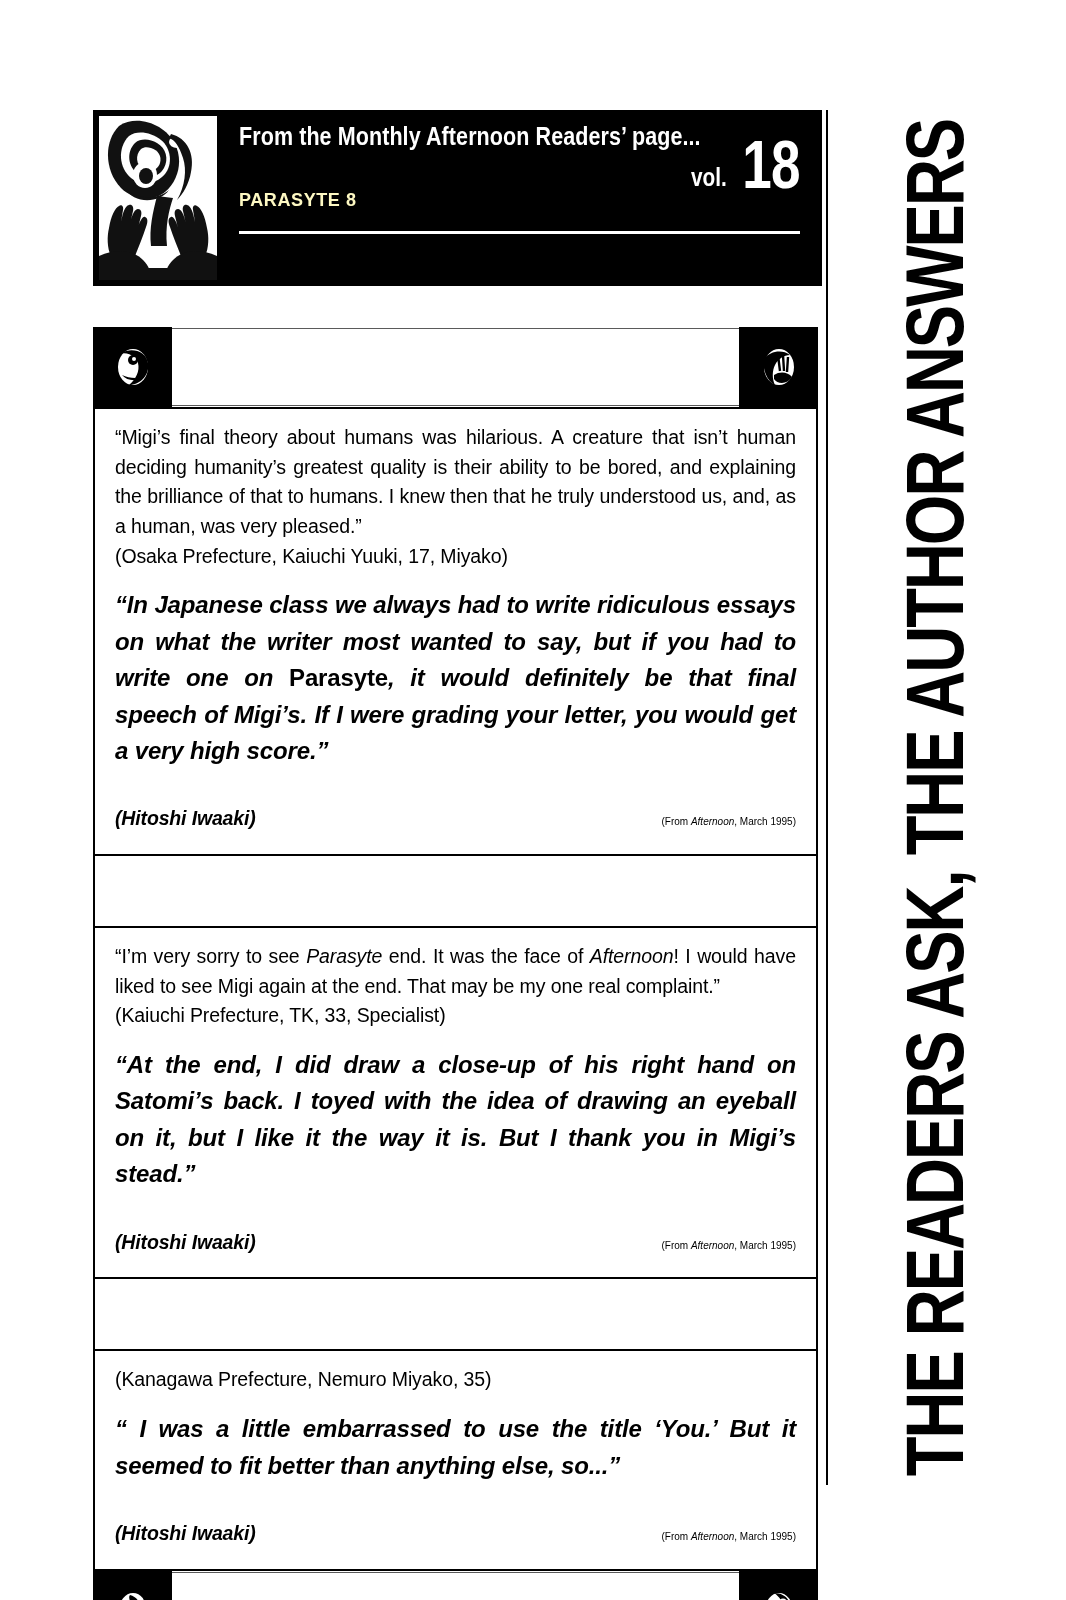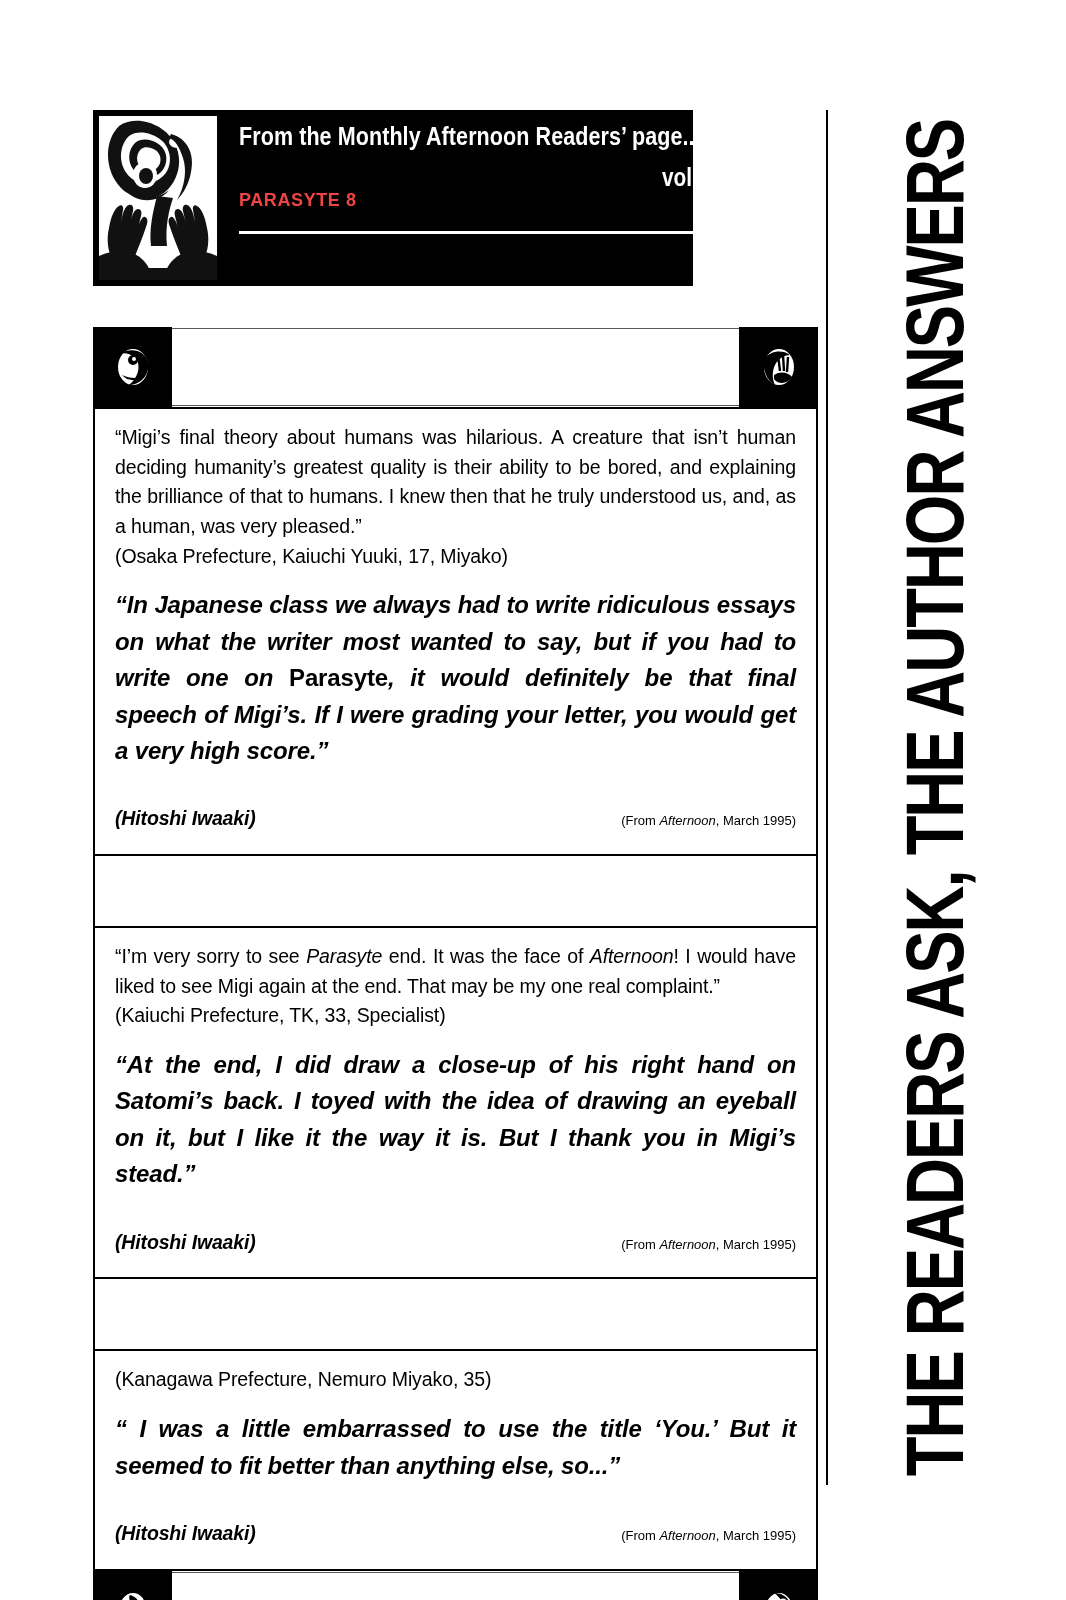--- a/index.html
+++ b/index.html
@@ -23,21 +23,21 @@
     width: 1066px;
     height: 1600px;
     background: #fff;
   }
 
   
   #masthead {
     position: absolute;
     left: 93px;
     top: 110px;
-    width: 600px;
+    width: 729px;
     height: 176px;
     background: #000000;
     display: flex;
     align-items: stretch;
   }
   #masthead-art {
     width: 118px;
     margin: 6px 0 6px 6px;
     background: #ffffff;
     position: relative;
@@ -59,21 +59,21 @@
     line-height: 1;
     transform: scaleX(.86);
     transform-origin: left top;
     white-space: nowrap;
     font-family: "Liberation Sans", sans-serif;
   }
   .mh-sub {
     position: absolute;
     left: 22px;
     top: 81px;
-    color: #ef4444;
+    color: #fef9c3;
     font-size: 18px;
     font-weight: 700;
     letter-spacing: .6px;
     line-height: 1;
     white-space: nowrap;
   }
   .mh-vol {
     position: absolute;
     right: 22px;
     top: 26px;
@@ -187,21 +187,21 @@
   }
   .reply-name {
     font-size: 19.5px;
     font-style: italic;
     font-weight: 700;
     line-height: 1.52;
     letter-spacing: -.15px;
     margin-top: 35px;
   }
   .reply-source {
-    font-size: 13px;
+    font-size: 10px;
     font-weight: 400;
     line-height: 1.52;
     white-space: nowrap;
   }
   .reply-source i { font-style: italic; }
 
   
   #divider {
     position: absolute;
     left: 826px;

